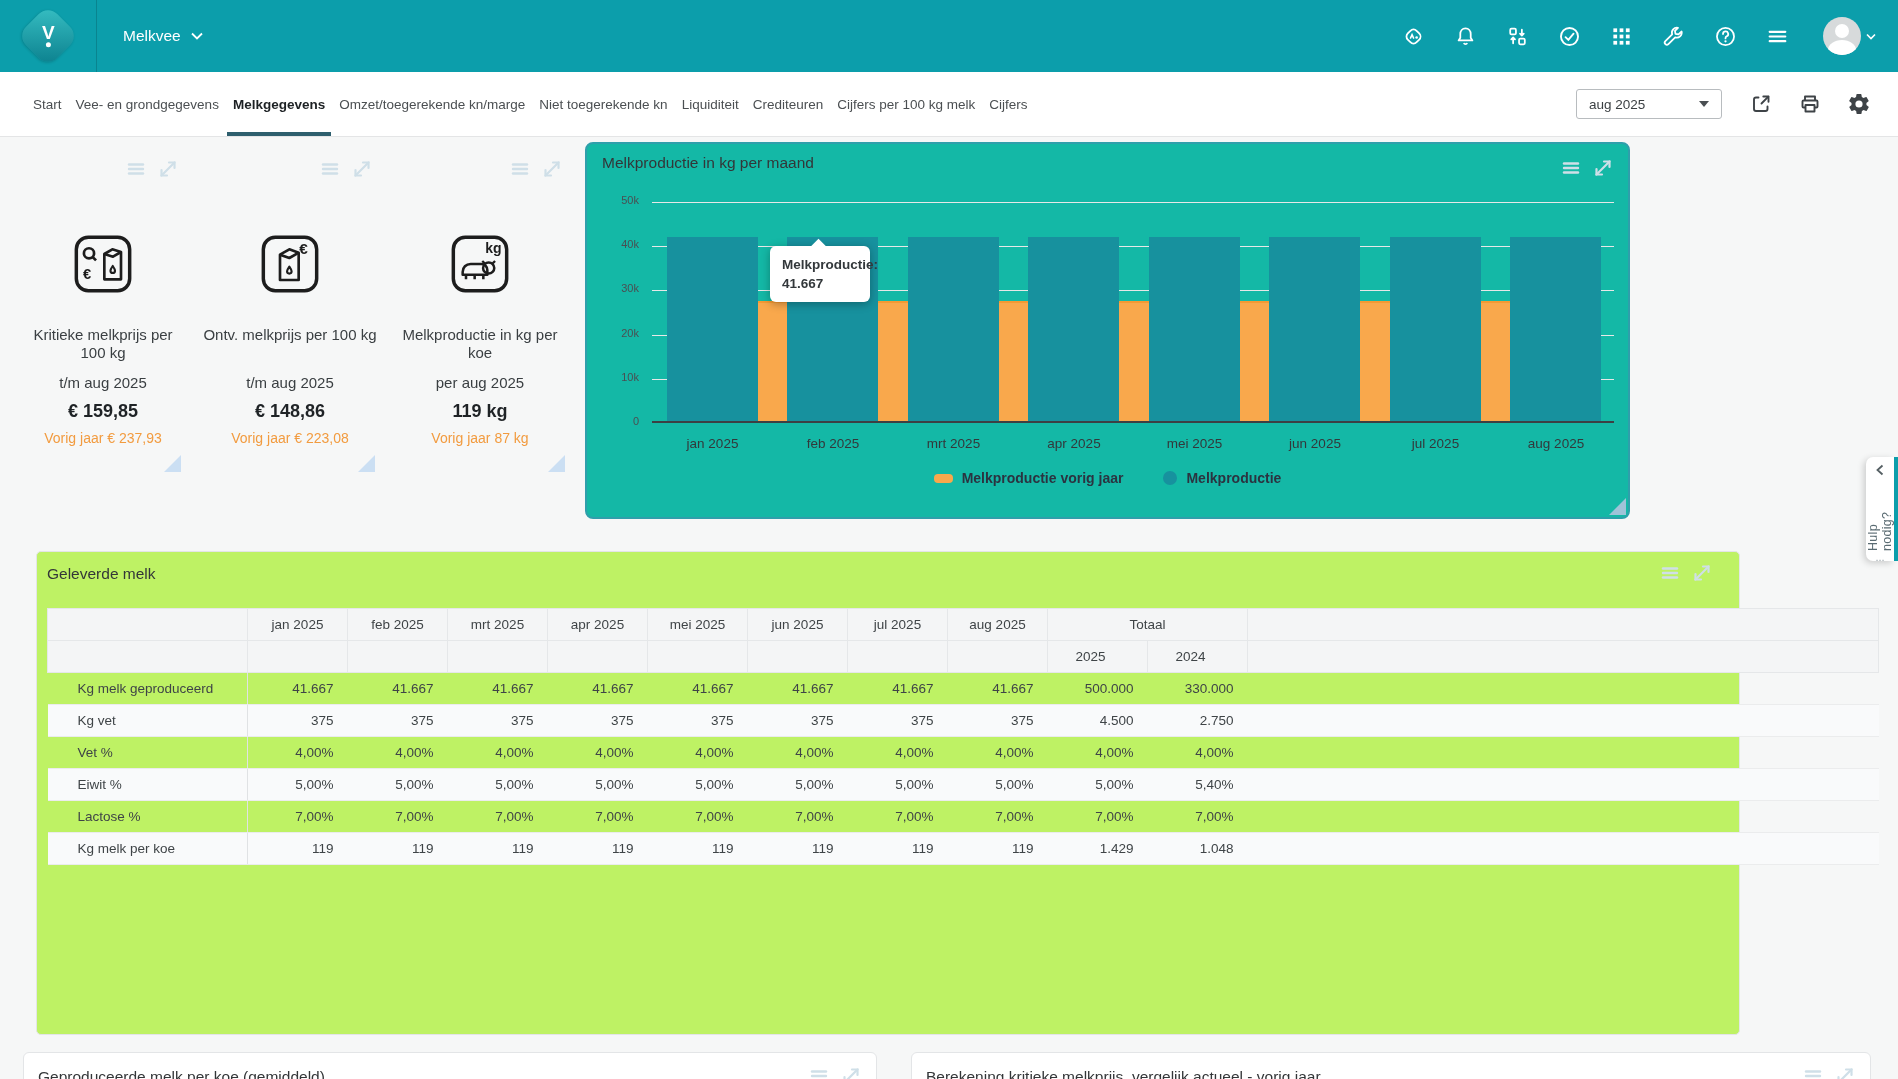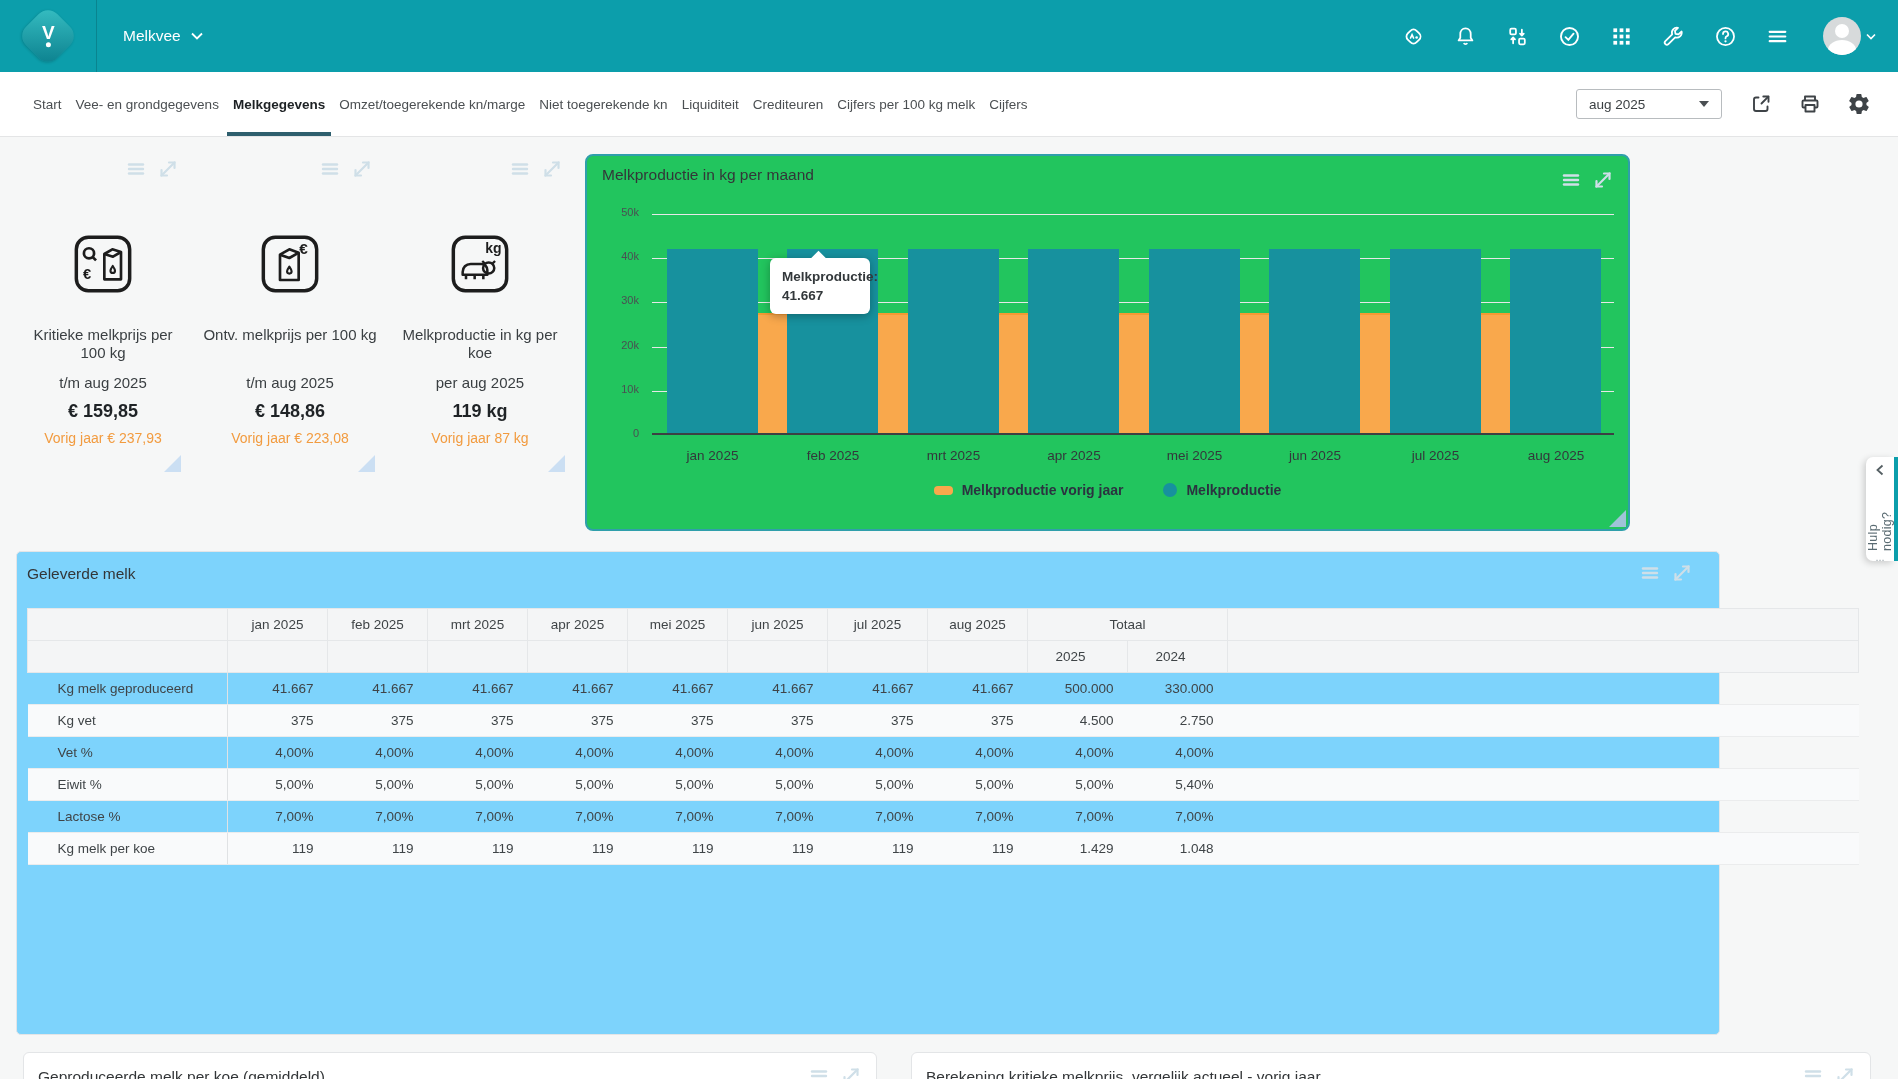--- a/index.html
+++ b/index.html
@@ -47,40 +47,40 @@
   .kpi { position:absolute; top:128px; height:346px; }
   .kpi1 { left:23px; width:160px; }
   .kpi2 { left:203px; width:174px; }
   .kpi3 { left:393px; width:174px; }
   .kpi-iconbox { position:absolute; top:104px; left:50%; transform:translateX(-50%); width:64px; height:64px; }
   .kpi-label { position:absolute; top:198px; left:0; right:0; text-align:center; font-size:15px; line-height:18px; color:#3a3f42; }
   .kpi-period { position:absolute; top:246px; left:0; right:0; text-align:center; font-size:15px; color:#3a3f42; }
   .kpi-value { position:absolute; top:273px; left:0; right:0; text-align:center; font-size:18px; font-weight:bold; color:#1f2326; }
   .kpi-prev { position:absolute; top:302px; left:0; right:0; text-align:center; font-size:14px; color:#f29b3f; }
   
-  .chart-panel { position:absolute; left:585px; top:154px; width:1045px; height:377px; background:#22c55e; border:2px solid #2f9fab; border-radius:8px; z-index:5; }
+  .chart-panel { position:absolute; left:585px; top:142px; width:1045px; height:377px; background:#14b8a6; border:2px solid #2f9fab; border-radius:8px; z-index:5; }
   .chart-panel .panel-title { position:absolute; left:15px; top:10px; }
   .ylab { position:absolute; width:44px; text-align:right; font-size:11px; color:#4a4f52; }
   .plot { position:absolute; left:65px; top:58px; width:962px; height:221px; border-bottom:2px solid #3c4043; }
   .gridline { position:absolute; left:0; width:100%; height:1px; background:#e7e8e8; }
   .bar { position:absolute; bottom:0; }
   .bar.teal { background:#17919e; width:91px; }
   .bar.orange { background:#f9a84c; width:29.5px; border-top:2px solid #f49a33; }
   .x-labels { position:absolute; left:65px; top:292px; width:962px; height:20px; }
   .xlab { position:absolute; width:121px; text-align:center; font-size:13.5px; color:#33383b; }
   .legend { position:absolute; left:0; right:0; top:326px; display:flex; justify-content:center; gap:40px; align-items:center; }
   .lg-item { display:flex; align-items:center; gap:9px; font-size:14px; font-weight:bold; color:#2b3340; }
   .lg-bar { width:19px; height:9px; border-radius:4px; background:#f9a84c; }
   .lg-dot { width:14px; height:14px; border-radius:50%; background:#17919e; }
   .tooltip { position:absolute; left:118px; top:44px; width:100px; background:#fff; border-radius:6px; box-shadow:0 2px 10px rgba(0,0,0,0.3); padding:9px 12px; z-index:10; }
   .tooltip .tt-caret { position:absolute; top:-5px; left:43px; width:11px; height:11px; background:#fff; transform:rotate(45deg); }
   .tooltip .tt-line { font-size:13.5px; font-weight:bold; color:#33383b; line-height:19px; position:relative; }
   .chart-panel .resize-tri { border-bottom-color:#9fc3d8; }
   
-  .table-panel { position:absolute; left:16px; top:551px; width:1704px; height:484px; background:#7dd3fc; border:1px solid #e3e5e7; border-radius:5px; }
+  .table-panel { position:absolute; left:36px; top:551px; width:1704px; height:484px; background:#bef264; border:1px solid #e3e5e7; border-radius:5px; }
   .table-panel .panel-title { position:absolute; left:10px; top:13px; }
   .data-table { position:absolute; left:10px; top:56px; width:1832px; border-collapse:collapse; table-layout:fixed; font-size:13.5px; color:#3f4447; }
   .data-table thead th { background:#f4f5f6; border:1px solid #e5e7e9; font-weight:normal; height:32px; }
   .data-table thead th.month, .data-table thead th.total { text-align:center; }
   .data-table thead th.year { text-align:center; padding-right:14px; }
   .data-table tbody td { height:32px; border-bottom:1px solid #ebeced; }
   .data-table tbody td.label { padding-left:30px; text-align:left; border-right:1px solid #e0e2e4; }
   .data-table tbody td.val { text-align:right; padding-right:14px; }
   .data-table tbody tr:nth-child(even) { background:#f9fafb; }
   

